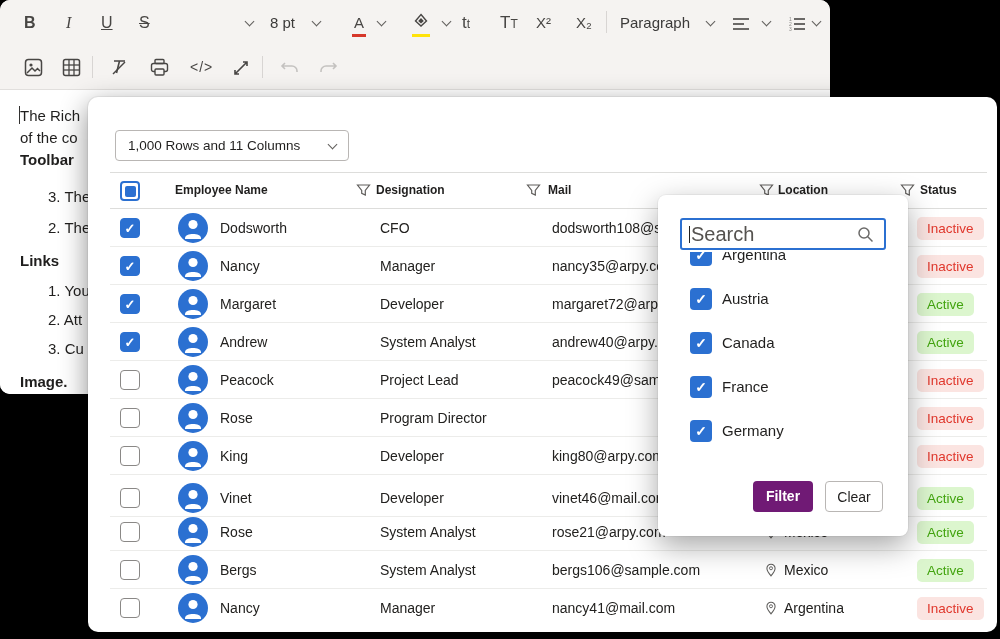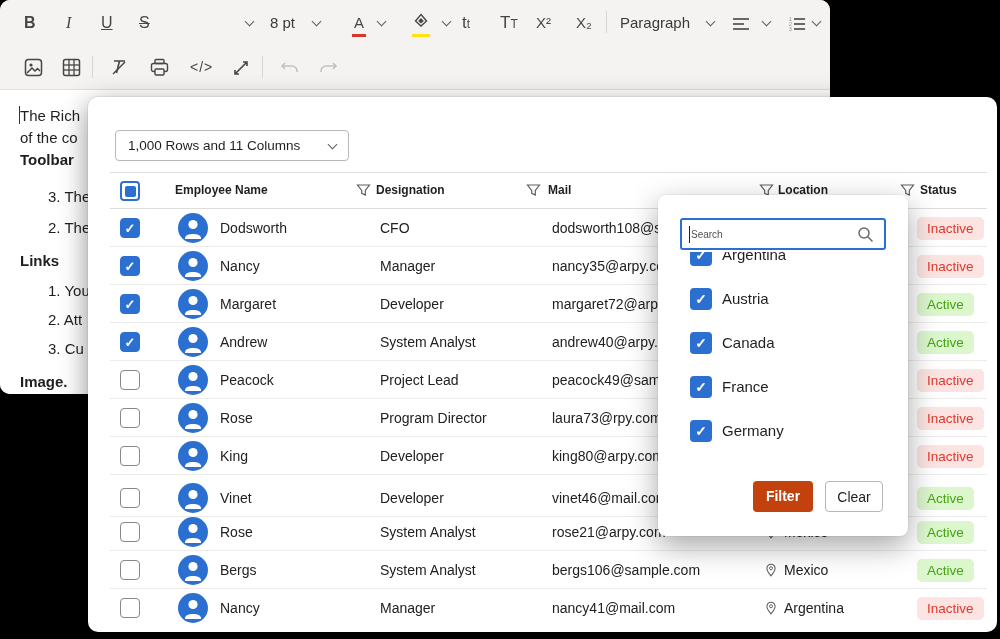--- a/index.html
+++ b/index.html
@@ -71,34 +71,34 @@
   .pill { position:absolute; left:807px; top:8px; height:23px; line-height:23px;
     padding:0 10px; border-radius:5px; font-size:13.5px; font-weight:500;
     color:#e0372c; background:#fbe4e1; }
   .pill.active { color:#43a410; background:#dcf6ce; }
 
   
   .popup { position:absolute; left:658px; top:195px; width:250px; height:341px;
     background:#fff; border-radius:8px; z-index:30;
     box-shadow:0 10px 30px rgba(0,0,0,.35), 0 0 0 1px rgba(0,0,0,.04); }
   .search { position:absolute; left:22px; top:23px; width:206px; height:32px;
-    border:2px solid #2b70d1; border-radius:3px; font-size:10px; color:#201f1e;
+    border:2px solid #2b70d1; border-radius:3px; font-size:20px; color:#201f1e;
     padding:0 34px 0 9px; outline:none; font-family:"Liberation Sans", sans-serif; }
   .search::placeholder { color:#55524f; }
   .scaret { position:absolute; left:31px; top:31px; width:1px; height:17px; background:#201f1e; }
   .mag { position:absolute; right:34px; top:31px; width:17px; height:17px; }
   .flist { position:absolute; left:0; right:0; top:57px; height:195px; overflow:hidden; }
   .fitem { position:absolute; left:0; right:0; height:24px; }
   .fcb { position:absolute; left:32px; top:1px; width:22px; height:22px; border-radius:4px;
     background:#2b70d1; display:flex; align-items:center; justify-content:center;
     color:#fff; font-size:14px; font-weight:700; }
   .flabel { position:absolute; left:64px; line-height:24px; font-size:15px; color:#201f1e; }
   .btn { position:absolute; top:286px; height:31px; border-radius:4px; font-size:14px;
     font-weight:600; text-align:center; line-height:31px; cursor:default; }
-  .btn.primary { left:95px; width:60px; background:#c2410c; color:#fff; }
+  .btn.primary { left:95px; width:60px; background:#701a75; color:#fff; }
   .btn.ghost { left:167px; width:58px; background:#fff; border:1px solid #b9b6b4;
     color:#201f1e; font-weight:500; }
 </style>
 </head>
 <body>
 
 <div class="stage">
 
   <div class="editor">
     <div class="toolbar">
@@ -311,21 +311,20 @@
       <span class="pill">Inactive</span>
     </div>
     <div class="grow" style="top:302px">
       <span class="cb"></span>
       <span class="avatar"><svg width="30" height="30" viewBox="0 0 30 30">
             <circle cx="15" cy="11.5" r="4.6" fill="#fff"></circle>
             <path d="M7 25 c0-5.5 16-5.5 16 0 v1 H7 Z" fill="#fff"></path>
           </svg></span>
       <span class="cell" style="left:110px">Rose</span>
       <span class="cell" style="left:270px">Program Director</span>
-      <span class="cell" style="left:442px">laura73@rpy.com</span>
       <span class="pill">Inactive</span>
     </div>
     <div class="grow" style="top:340px">
       <span class="cb"></span>
       <span class="avatar"><svg width="30" height="30" viewBox="0 0 30 30">
             <circle cx="15" cy="11.5" r="4.6" fill="#fff"></circle>
             <path d="M7 25 c0-5.5 16-5.5 16 0 v1 H7 Z" fill="#fff"></path>
           </svg></span>
       <span class="cell" style="left:110px">King</span>
       <span class="cell" style="left:270px">Developer</span>

